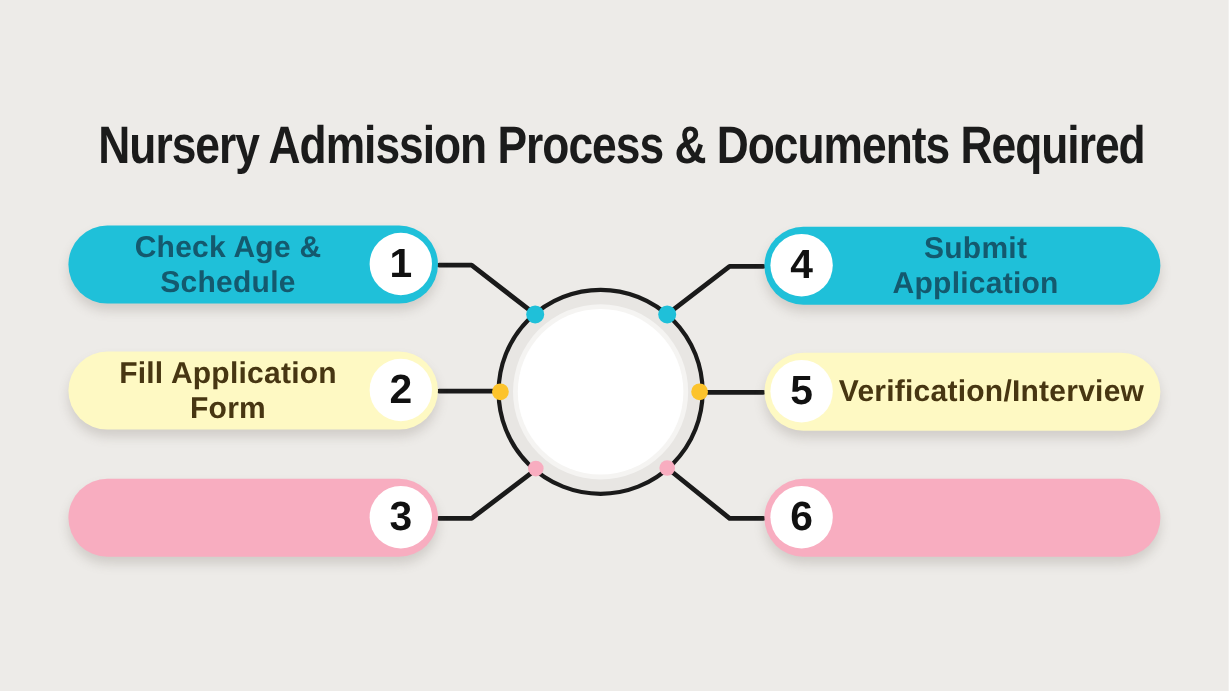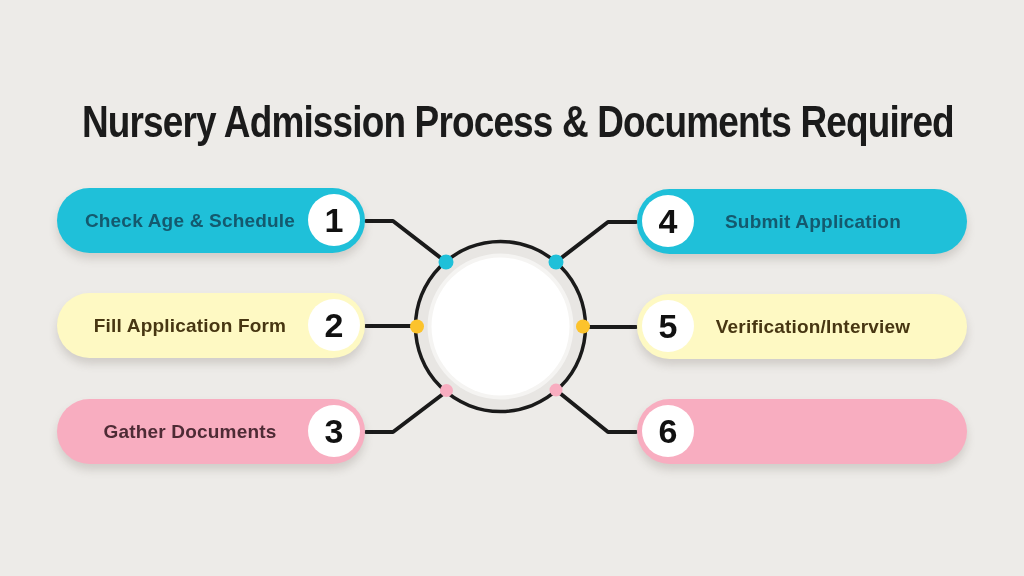--- a/index.html
+++ b/index.html
@@ -40,21 +40,21 @@
   .pill.right{left:637px;width:330px;}
   .p1{top:188px;}
   .p2{top:293px;}
   .p3{top:399px;}
   .p4{top:189px;}
   .p5{top:294px;}
   .p6{top:399px;}
   .pill-label{
     flex:1;
     text-align:center;
-    font-size:19px;
+    font-size:25px;
     font-weight:600;
     letter-spacing:0.2px;
   }
   .pill.left .pill-label{padding:0 62px 0 20px;}
   .pill.right .pill-label{padding:0 40px 0 62px;}
   .pill.cyan .pill-label{color:#14596e;}
   .pill.yellow .pill-label{color:#473612;}
   .pill.pink .pill-label{color:#4e2b35;}
   .num-badge{
     position:absolute;
@@ -104,21 +104,20 @@
     <span class="pill-label">Check Age &amp; Schedule</span>
     <span class="num-badge">1</span>
   </div>
 
   <div class="pill left yellow p2">
     <span class="pill-label">Fill Application Form</span>
     <span class="num-badge">2</span>
   </div>
 
   <div class="pill left pink p3">
-    <span class="pill-label">Gather Documents</span>
     <span class="num-badge">3</span>
   </div>
 
   <div class="pill right cyan p4">
     <span class="num-badge">4</span>
     <span class="pill-label">Submit Application</span>
   </div>
 
   <div class="pill right yellow p5">
     <span class="num-badge">5</span>

